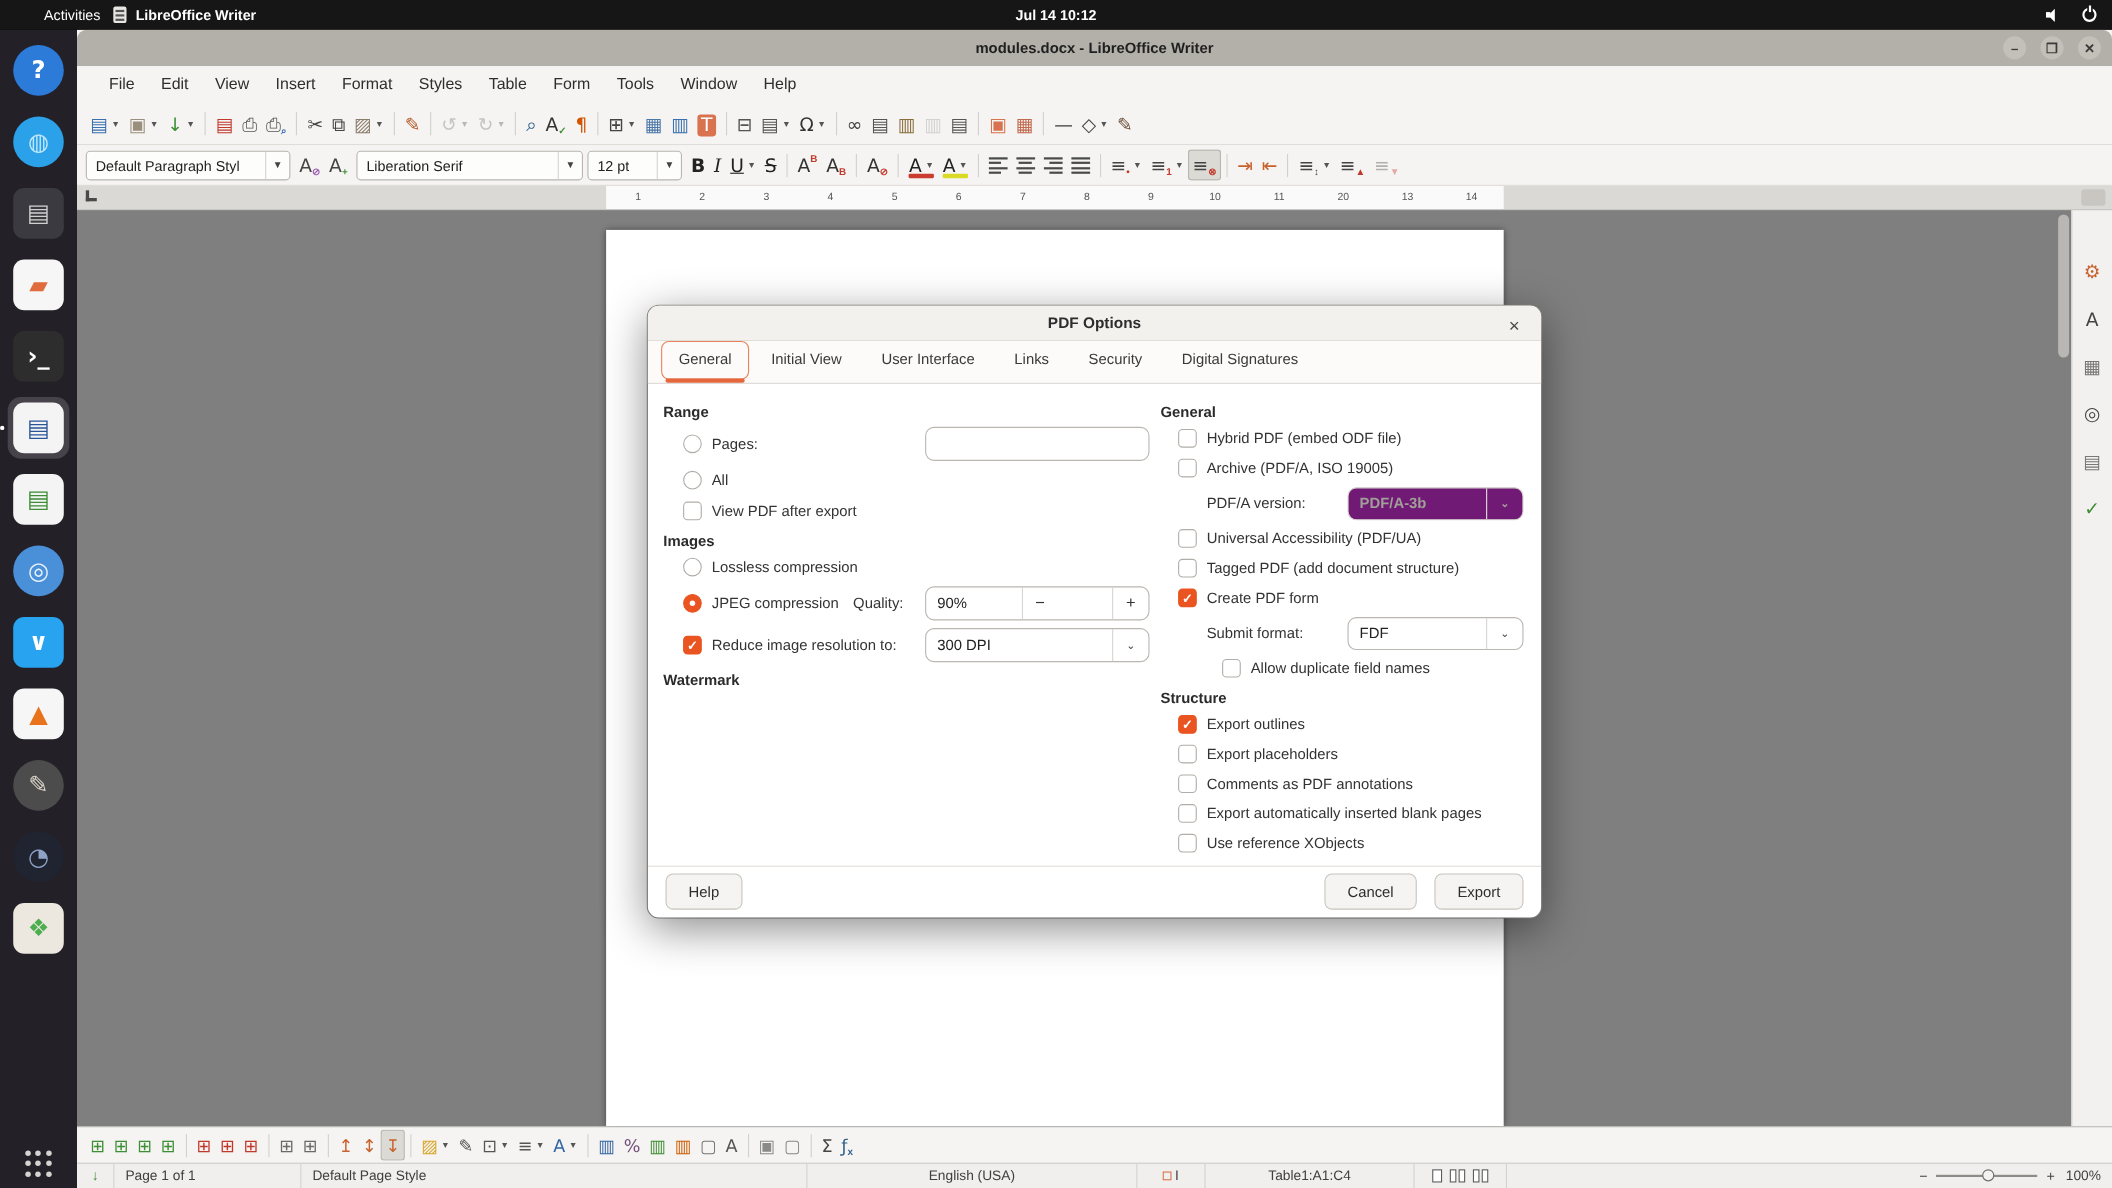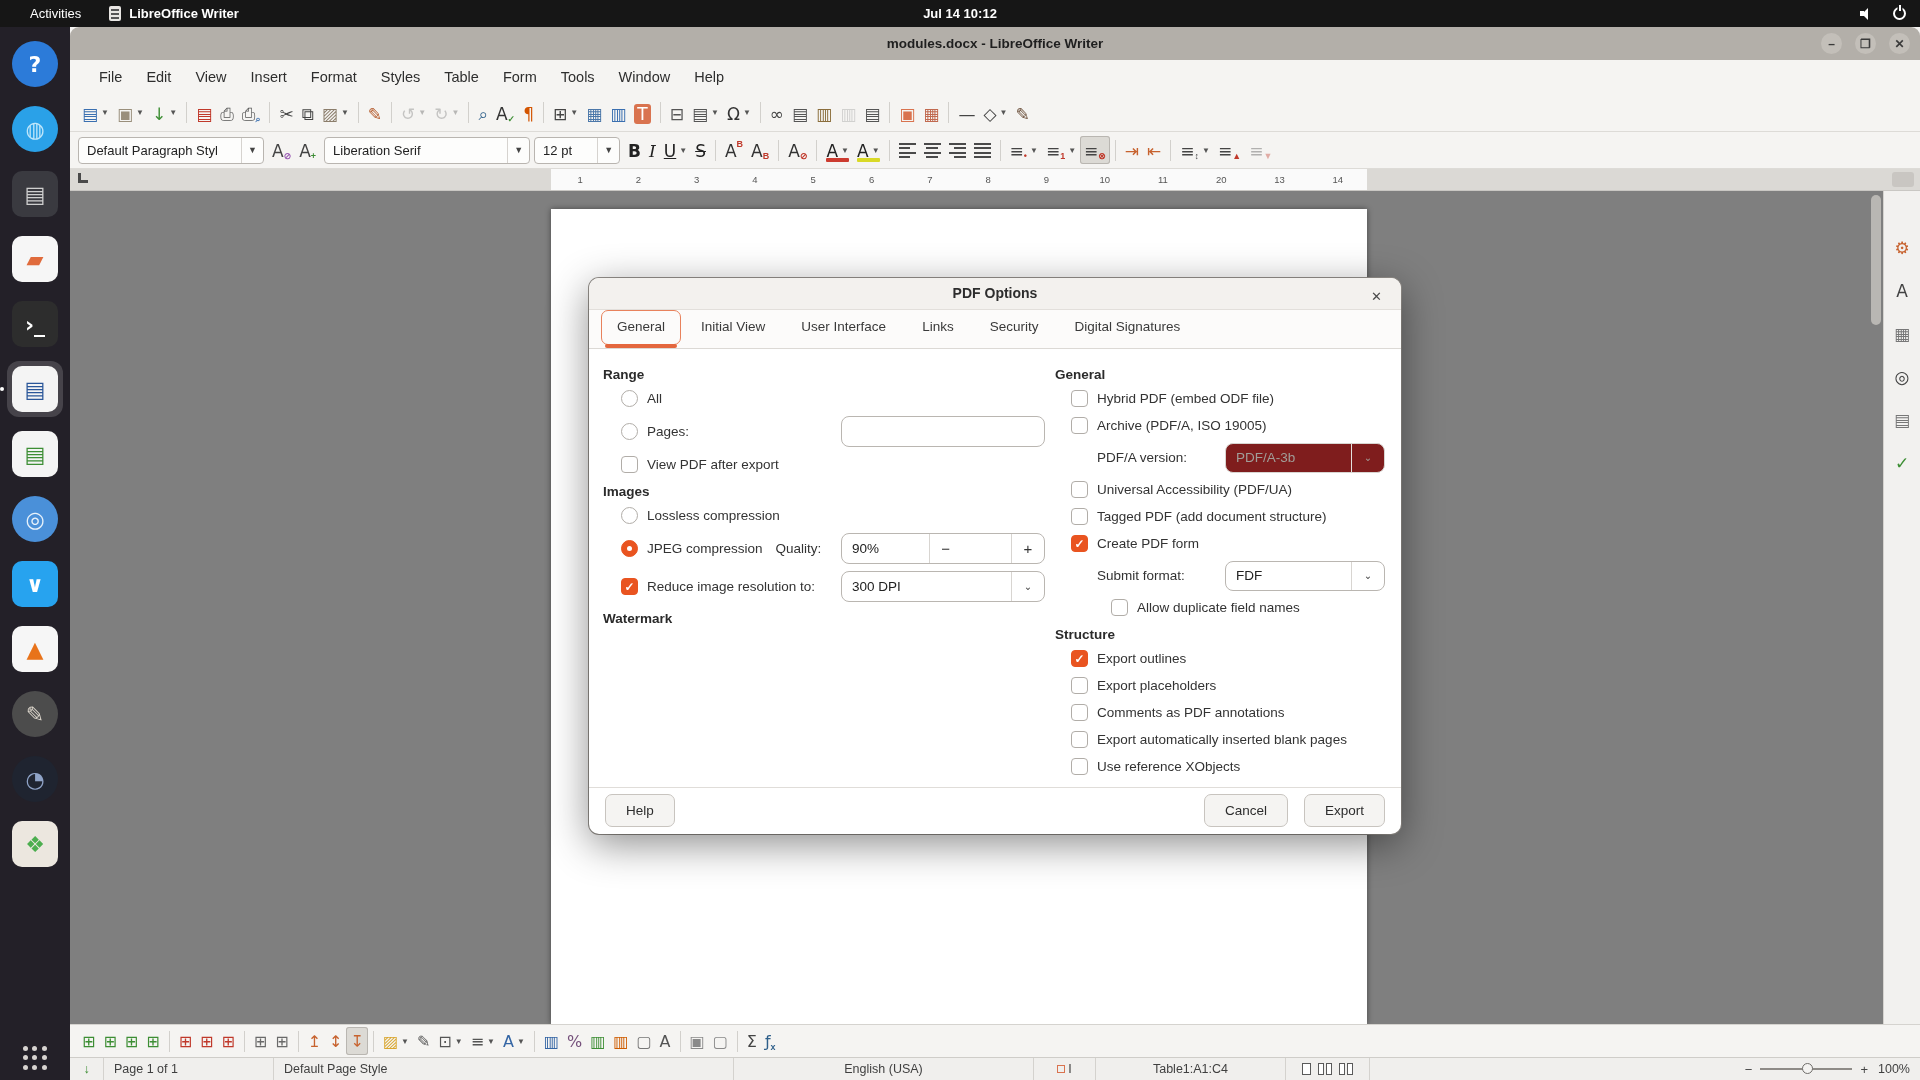--- a/index.html
+++ b/index.html
@@ -2,21 +2,21 @@
 <html><head>
 <meta charset="utf-8">
 <style>
   * { margin:0; padding:0; box-sizing:border-box; }
   html,body { width:1920px; height:1080px; overflow:hidden; background:#000;
     font-family:"Liberation Sans", sans-serif; }
 
   
   .topbar{ position:absolute; left:0; top:0; width:1920px; height:27px; background:#161616;
     color:#fff; display:flex; align-items:center; font-size:13px; z-index:50;}
-  .tb-left{ display:flex; align-items:flex-start; gap:28px; padding-left:30px;}
+  .tb-left{ display:flex; align-items:flex-start; gap:12px; padding-left:40px;}
   .tb-appname{ display:flex; align-items:center; gap:8px; font-weight:700;}
   .tb-appicon{ width:12px; height:15px; background:#e8e6e3; border-radius:2px; position:relative;}
   .tb-appicon::after{ content:""; position:absolute; left:2px; top:3px; right:2px; height:2px;
     background:#555; box-shadow:0 4px 0 #555, 0 8px 0 #555;}
   .tb-clock{ position:absolute; left:50%; transform:translateX(-50%); font-weight:700;}
   .tb-right{ position:absolute; right:14px; display:flex; align-items:center; gap:18px;}
   .icon-speaker{ width:15px; height:12px; position:relative;}
   .icon-speaker::before{ content:""; position:absolute; left:0; top:3.5px; width:4px; height:5px; background:#fff;}
   .icon-speaker::after{ content:""; position:absolute; left:2px; top:0; border:6px solid transparent;
     border-right-color:#fff; border-left:0;}
@@ -142,21 +142,21 @@
   .dfield{ width:204px; height:31px; border:1px solid #bab6b1; border-radius:8px; background:#fff;
     margin-left:auto; display:flex; align-items:center; font-size:13.5px; color:#222;}
   .dfield input{ border:none; outline:none; width:100%; height:100%; border-radius:8px; padding:0 10px;
     font-size:13.5px; font-family:inherit; background:transparent;}
   .dfield .val{ padding-left:10px;}
   .dfield .seg{ margin-left:auto; width:33px; height:100%; border-left:1px solid #d8d5d1;
     display:flex; align-items:center; justify-content:center; font-size:15px; color:#333; cursor:pointer;}
   .dfield .chev{ margin-left:auto; width:33px; height:100%; border-left:1px solid #d8d5d1;
     display:flex; align-items:center; justify-content:center; font-size:10px; color:#444; cursor:pointer;}
   .dfield.small{ width:160px; height:30px;}
-  .dfield.disabled{ background:#7f1d1d; color:#a19d98; border-color:#d8d5d1;}
+  .dfield.disabled{ background:#701a75; color:#a19d98; border-color:#d8d5d1;font-weight:bold;}
   .dfield.disabled .chev{ color:#a19d98; border-left-color:#e4e1dd;}
   .dlg-sep{ height:1px; background:#e0ddd9; margin:4px 0 0;}
   .dlg-btns{ height:54px; display:flex; align-items:center; padding:0 16px; gap:16px;}
   .btn{ height:33px; padding:0 20px; background:#f5f4f2; border:1px solid #c8c4bf; border-radius:7px;
     font-size:13.5px; color:#2d2d2d; display:flex; align-items:center; cursor:pointer;}
   .btn.right{ margin-left:auto;}
 
   
   .tablebar{ height:33px; background:#f5f4f2; border-top:1px solid #d5d3cf; display:flex;
     align-items:center; padding-left:8px;}
@@ -593,31 +593,31 @@
           <span class="tab">Links</span>
           <span class="tab">Security</span>
           <span class="tab">Digital Signatures</span>
         </div>
 
       <div class="dlg-body">
 
         <div class="lcol">
           <div class="sect">Range</div>
 
-          <div class="row">
-            <span class="rb"></span>
-            <span class="lab">All</span>
-          </div>
-
           <div class="row tall">
             <span class="rb"></span>
             <span class="lab">Pages:</span>
             <div class="dfield">
               <input value="" style="">
             </div>
+          </div>
+
+          <div class="row">
+            <span class="rb"></span>
+            <span class="lab">All</span>
           </div>
 
 
           <div class="row">
             <span class="cb"></span>
             <span class="lab">View PDF after export</span>
           </div>
 
           <div class="sect">Images</div>
 

